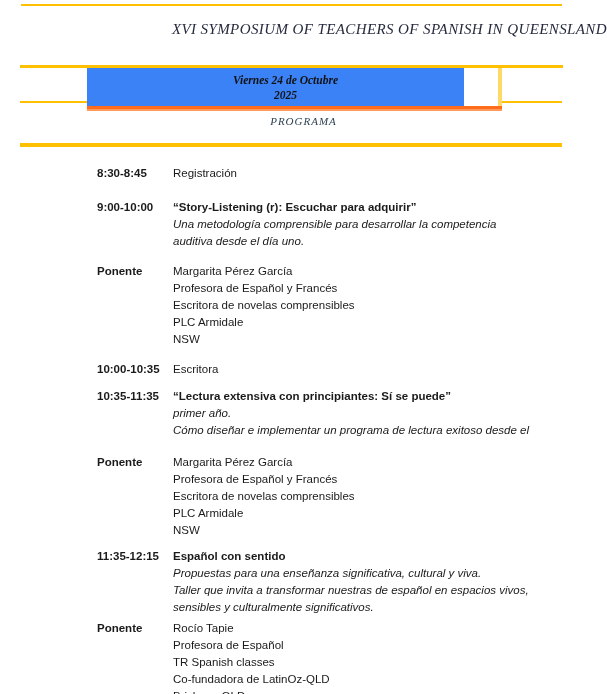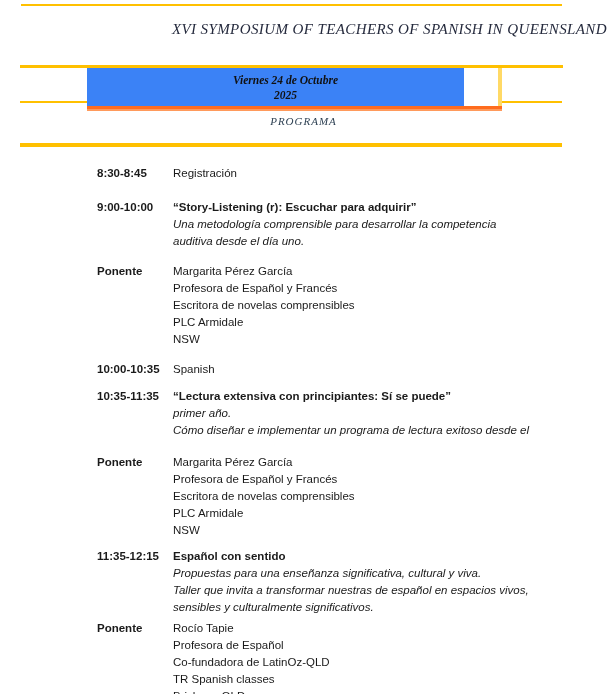--- a/index.html
+++ b/index.html
@@ -136,21 +136,21 @@
           <div class="line regular">Margarita Pérez García</div>
           <div class="line regular">Profesora de Español y Francés</div>
           <div class="line regular">Escritora de novelas comprensibles</div>
           <div class="line regular">PLC Armidale</div>
           <div class="line regular">NSW</div>
         </div>
       </div>
       <div class="sched-row">
         <div class="time-cell">10:00-10:35</div>
         <div class="content-cell">
-          <div class="line regular">Spanish</div>
+          <div class="line regular">Escritora</div>
         </div>
       </div>
       <div class="sched-row">
         <div class="time-cell">10:35-11:35</div>
         <div class="content-cell">
           <div class="line bold">“Lectura extensiva con principiantes: Sí se puede”</div>
           <div class="line italic">primer año.</div>
           <div class="line italic">Cómo diseñar e implementar un programa de lectura exitoso desde el</div>
         </div>
       </div>
@@ -171,20 +171,20 @@
           <div class="line italic">Propuestas para una enseñanza significativa, cultural y viva.</div>
           <div class="line italic">Taller que invita a transformar nuestras de español en espacios vivos,</div>
           <div class="line italic">sensibles y culturalmente significativos.</div>
         </div>
       </div>
       <div class="sched-row">
         <div class="time-cell">Ponente</div>
         <div class="content-cell">
           <div class="line regular">Rocío Tapie</div>
           <div class="line regular">Profesora de Español</div>
+          <div class="line regular">TR Spanish classes</div>
           <div class="line regular">Co-fundadora de LatinOz-QLD</div>
-          <div class="line regular">TR Spanish classes</div>
           <div class="line regular">Brisbane QLD</div>
         </div>
       </div>
     </div>
 
 </div>
 
 </body></html>

